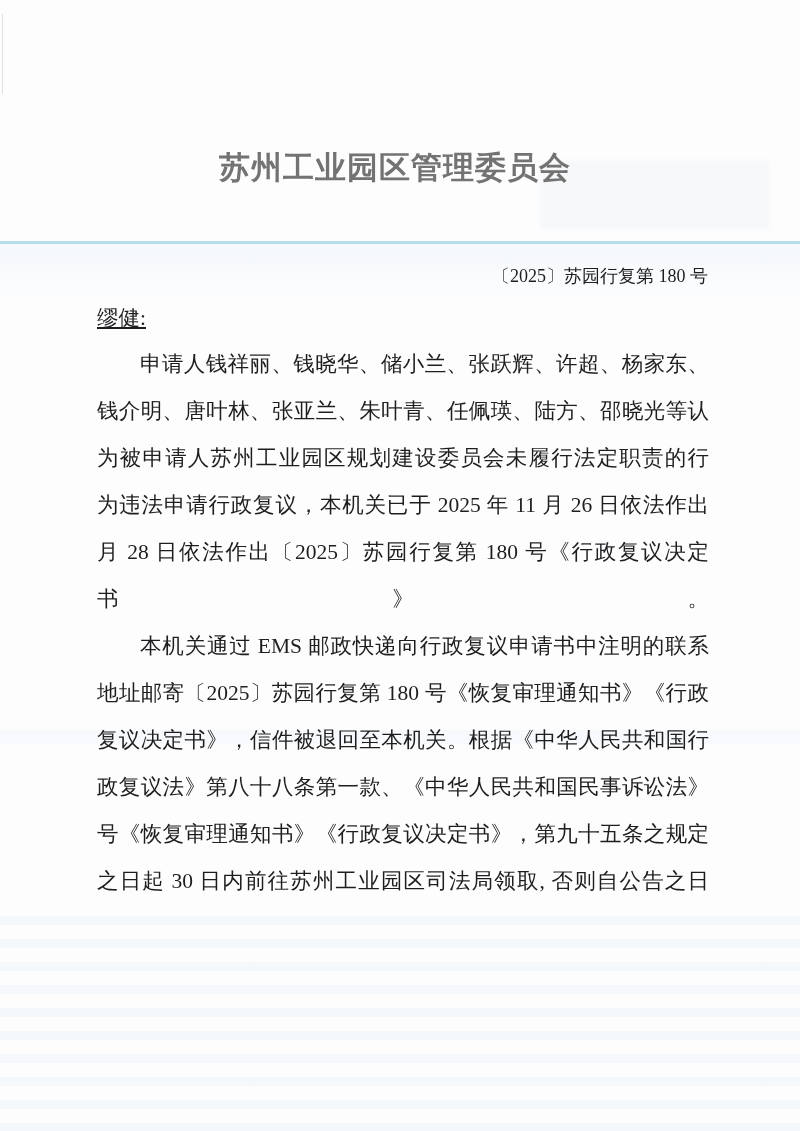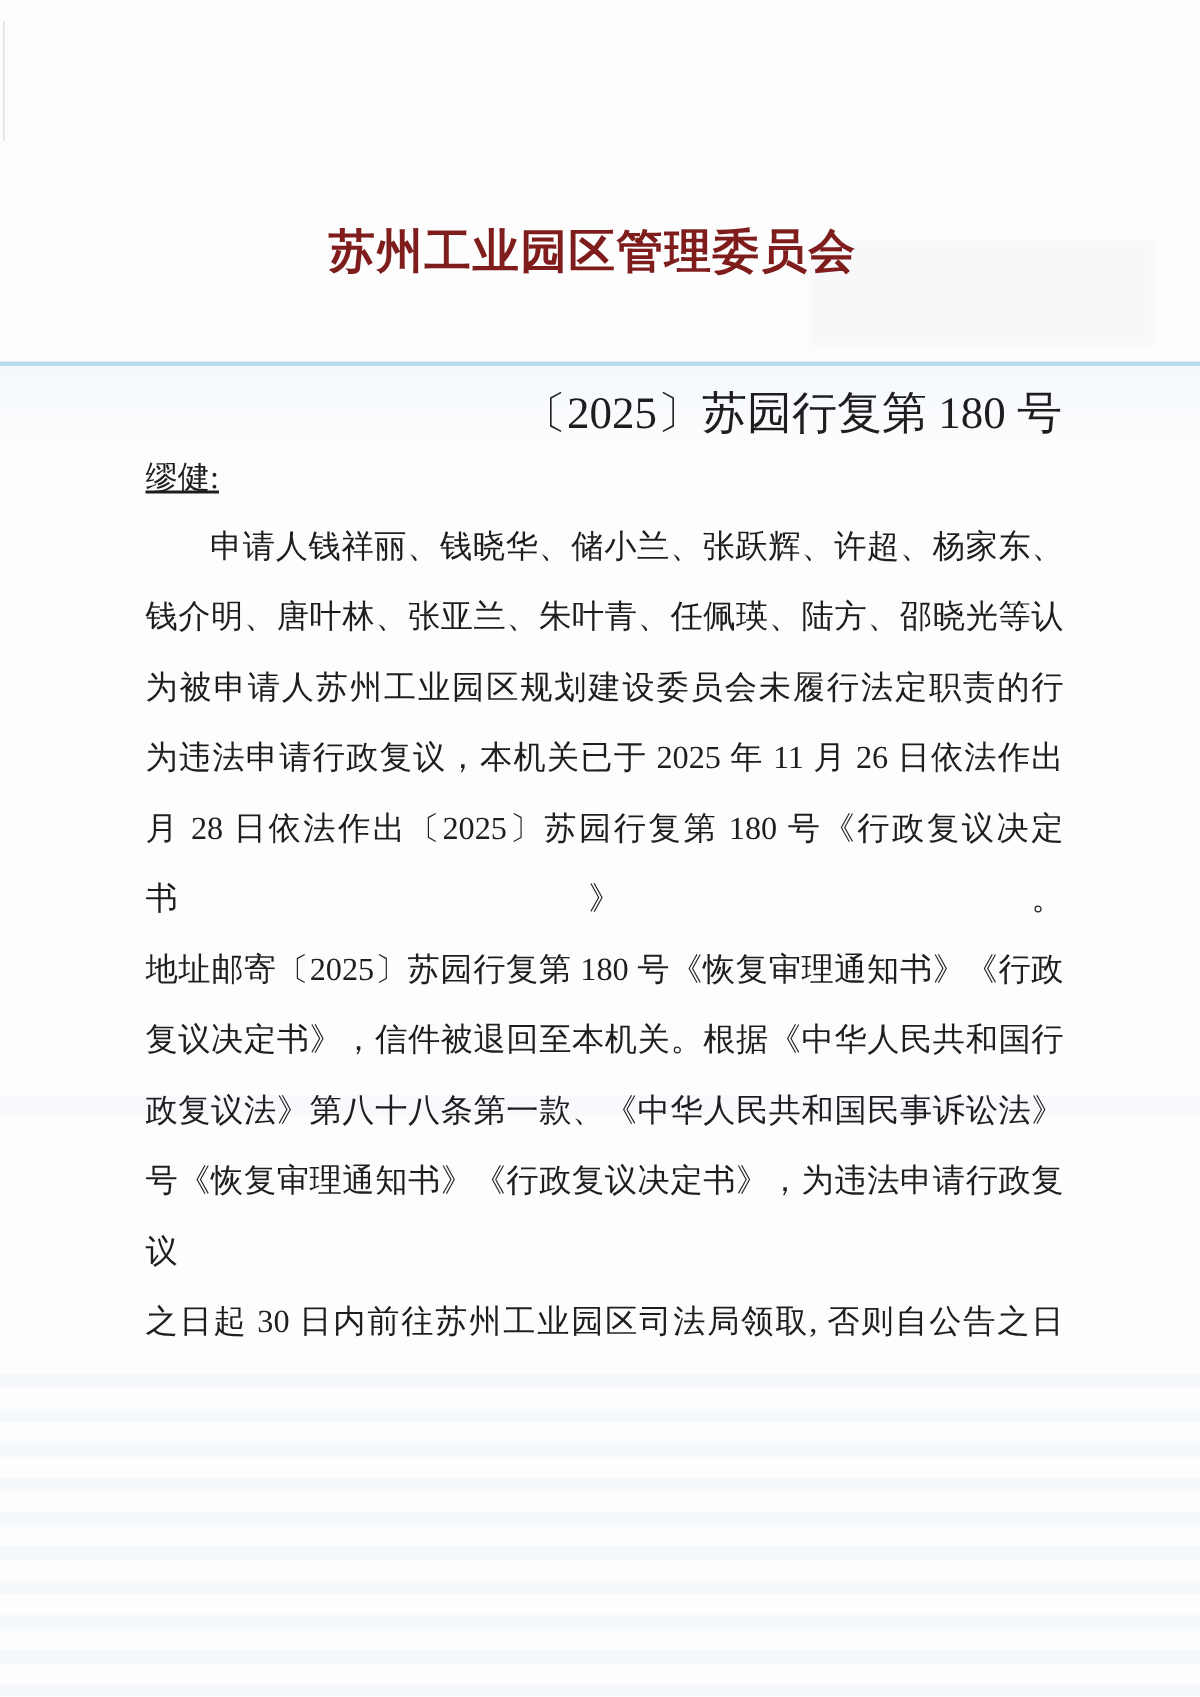--- a/index.html
+++ b/index.html
@@ -67,35 +67,35 @@
   .title-block {
     position: absolute;
     left: 0;
     top: 147px;
     width: 790px;
     text-align: center;
     font-weight: 700;
     font-size: 31px;
     line-height: 42px;
     letter-spacing: 1px;
-    color: #7f1d1d;
+    color: #737373;
   }
   .blue-rule {
     position: absolute;
     left: 0;
     top: 241px;
     width: 100%;
     height: 3px;
     background: #b7dcee;
   }
   .doc-number {
     position: absolute;
     top: 260px;
     right: 92px;
-    font-size: 30px;
+    font-size: 18px;
     line-height: 32px;
     white-space: nowrap;
   }
   .body-block {
     position: absolute;
     left: 97px;
     top: 297px;
     width: 612px;
     font-size: 21.5px;
   }
@@ -142,21 +142,22 @@
 
     <div>
       <div class="para-line indent">申请人钱祥丽、钱晓华、储小兰、张跃辉、许超、杨家东、</div>
       <div class="para-line">钱介明、唐叶林、张亚兰、朱叶青、任佩瑛、陆方、邵晓光等认</div>
       <div class="para-line">为被申请人苏州工业园区规划建设委员会未履行法定职责的行</div>
       <div class="para-line">为违法申请行政复议，本机关已于 2025 年 11 月 26 日依法作出</div>
       <div class="para-line">月 28 日依法作出〔2025〕苏园行复第 180 号《行政复议决定书》。</div>
     </div>
 
     <div>
+      <div class="para-line indent">本机关通过 EMS 邮政快递向行政复议申请书中注明的联系</div>
       <div class="para-line">地址邮寄〔2025〕苏园行复第 180 号《恢复审理通知书》《行政</div>
       <div class="para-line">复议决定书》，信件被退回至本机关。根据《中华人民共和国行</div>
       <div class="para-line">政复议法》第八十八条第一款、《中华人民共和国民事诉讼法》</div>
-      <div class="para-line">号《恢复审理通知书》《行政复议决定书》，为违法申请行政复议</div>
+      <div class="para-line">号《恢复审理通知书》《行政复议决定书》，第九十五条之规定</div>
       <div class="para-line">之日起 30 日内前往苏州工业园区司法局领取, 否则自公告之日</div>
     </div>
   </div>
 
 </div>
 
 </body></html>

